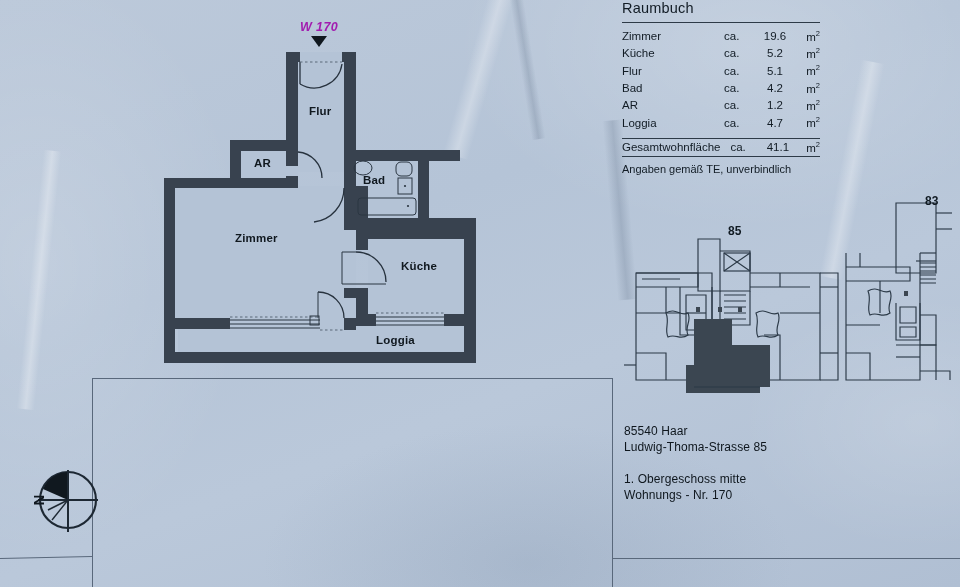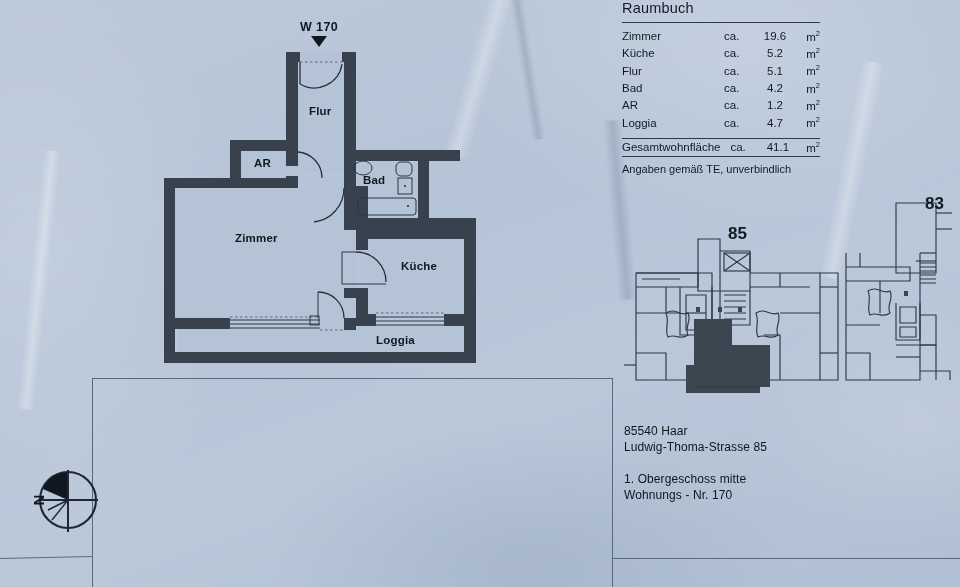--- a/index.html
+++ b/index.html
@@ -46,21 +46,22 @@
     white-space: nowrap;
     letter-spacing: 0.2px;
   }
 
   
   .unit-marker {
     position: absolute;
     font-size: 12.5px;
     font-weight: 700;
     letter-spacing: 0.4px;
-    color: #0f172a;
+    color: #a21caf;
+    font-style: italic;
   }
   .marker-tri {
     position: absolute;
     width: 0; height: 0;
     border-left: 8px solid transparent;
     border-right: 8px solid transparent;
     border-top: 11px solid #10181f;
   }
 
   
@@ -112,21 +113,21 @@
   .bl-v { width: 1.4px; background: #59687b; }
   .bl-h { height: 1.4px; background: #59687b; }
 
   
   #compass { position: absolute; }
 
   
   #siteplan { position: absolute; }
   .site-num {
     position: absolute;
-    font-size: 17px;
+    font-size: 12px;
     font-weight: 700;
     color: #101a22;
   }
 </style>
 </head>
 <body>
 
 <div id="page">
 
   <div class="paper-tint"></div>

